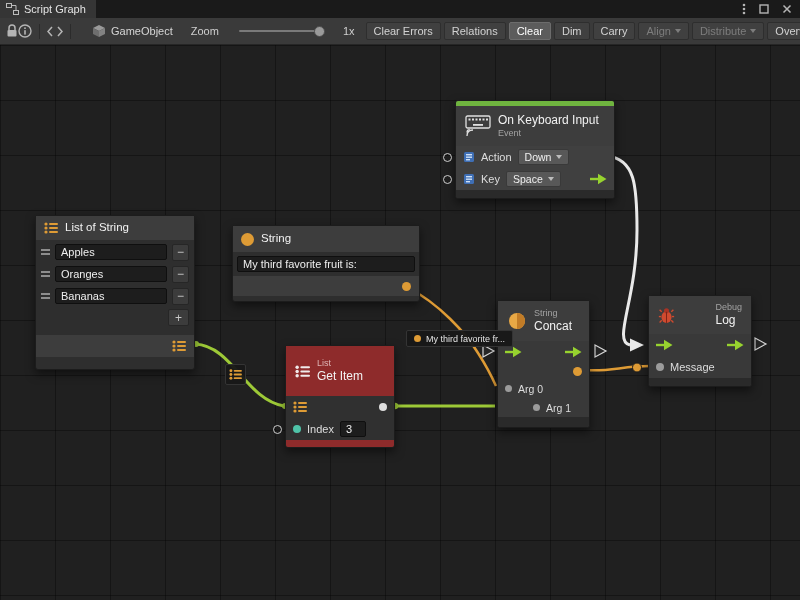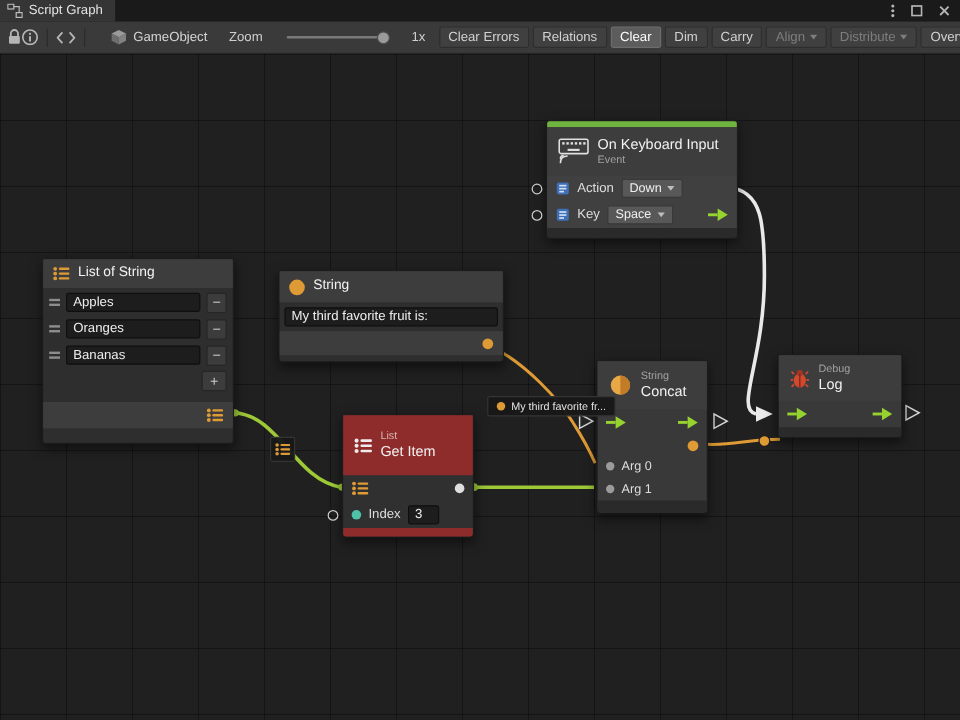--- a/index.html
+++ b/index.html
@@ -370,30 +370,30 @@
               <path d="M8 0.8 L16.5 6 L8 11.2 Z" fill="#97d32f"></path>
           </svg>
         </div>
         <div class="prow" style="height:16px;">
           <span class="dot orange right"></span>
         </div>
         <div class="prow" style="height:19px;">
           <span class="dot gray" style="width:7px; height:7px;"></span>
           <span style="font-size:10.5px;">Arg 0</span>
         </div>
-        <div class="prow" style="height:19px;">
+        <div class="prow" style="height:19px;margin-left:28px;">
           <span class="dot gray" style="width:7px; height:7px;"></span>
           <span style="font-size:10.5px;">Arg 1</span>
         </div>
       </div>
       <div class="nfoot" style="height:10px;"></div>
     </div>
 
     <div class="node" style="left:648px; top:250px; width:104px; background:#393939;">
-      <div class="nhead" style="height:38px;">
+      <div class="nhead" style="height:38px;justify-content:space-between;">
         <svg width="17" height="17" viewBox="0 0 16 16">
           <g stroke="#cf4a2f" stroke-width="1.3" fill="none">
             <line x1="3.5" y1="4.5" x2="1.5" y2="2.5"></line>
               <line x1="12.5" y1="4.5" x2="14.5" y2="2.5"></line>
             <line x1="2.8" y1="9" x2="0.8" y2="9"></line>
               <line x1="13.2" y1="9" x2="15.2" y2="9"></line>
             <line x1="3.5" y1="12.5" x2="1.5" y2="14.5"></line>
               <line x1="12.5" y1="12.5" x2="14.5" y2="14.5"></line>
           </g>
           <ellipse cx="8" cy="9.5" rx="4.8" ry="5.6" fill="#cf4a2f"></ellipse>
@@ -409,20 +409,24 @@
         <div class="prow">
           <svg width="17" height="12" viewBox="0 0 17 12">
             <rect x="0" y="4.8" width="8" height="2.4" fill="#97d32f"></rect>
               <path d="M8 0.8 L16.5 6 L8 11.2 Z" fill="#97d32f"></path>
           </svg>
           <svg class="right" width="17" height="12" viewBox="0 0 17 12">
             <rect x="0" y="4.8" width="8" height="2.4" fill="#97d32f"></rect>
               <path d="M8 0.8 L16.5 6 L8 11.2 Z" fill="#97d32f"></path>
           </svg>
         </div>
+        <div class="prow">
+          <span class="dot gray" style="width:8px; height:8px;"></span>
+          <span>Message</span>
+        </div>
       </div>
       <div class="nfoot"></div>
     </div>
 
     <div class="badge vbadge" style="left:406px; top:285px;">
       <span class="dot orange"></span>
       <span>My third favorite fr...</span>
     </div>
 
     <div class="badge lbadge" style="left:225px; top:319px;">

